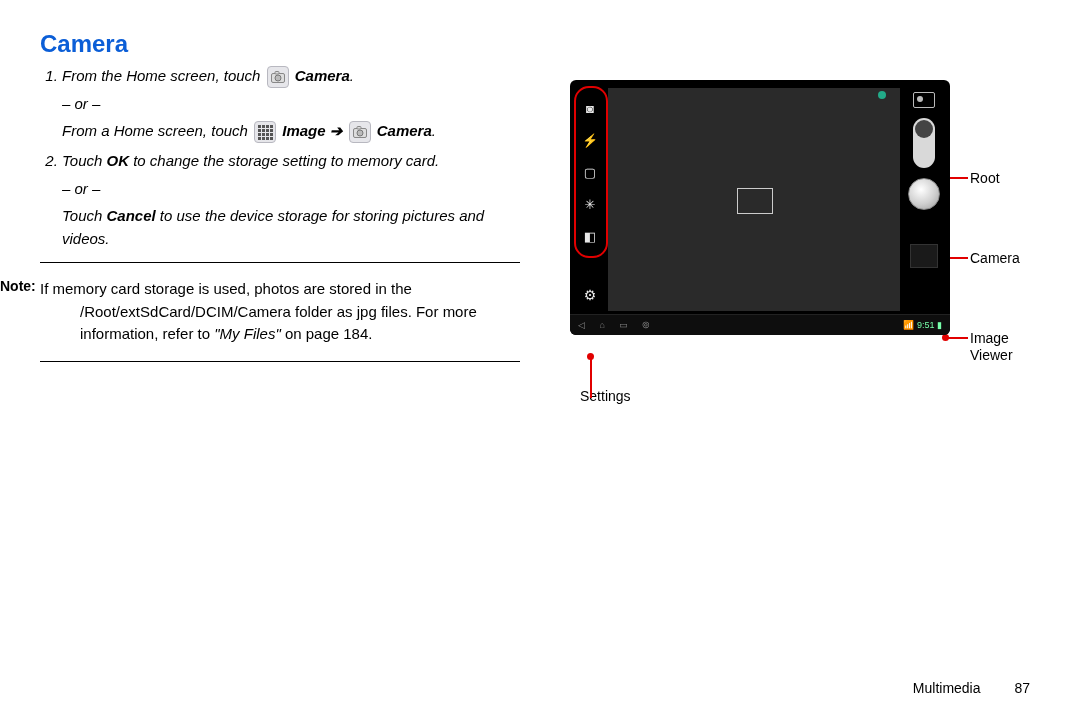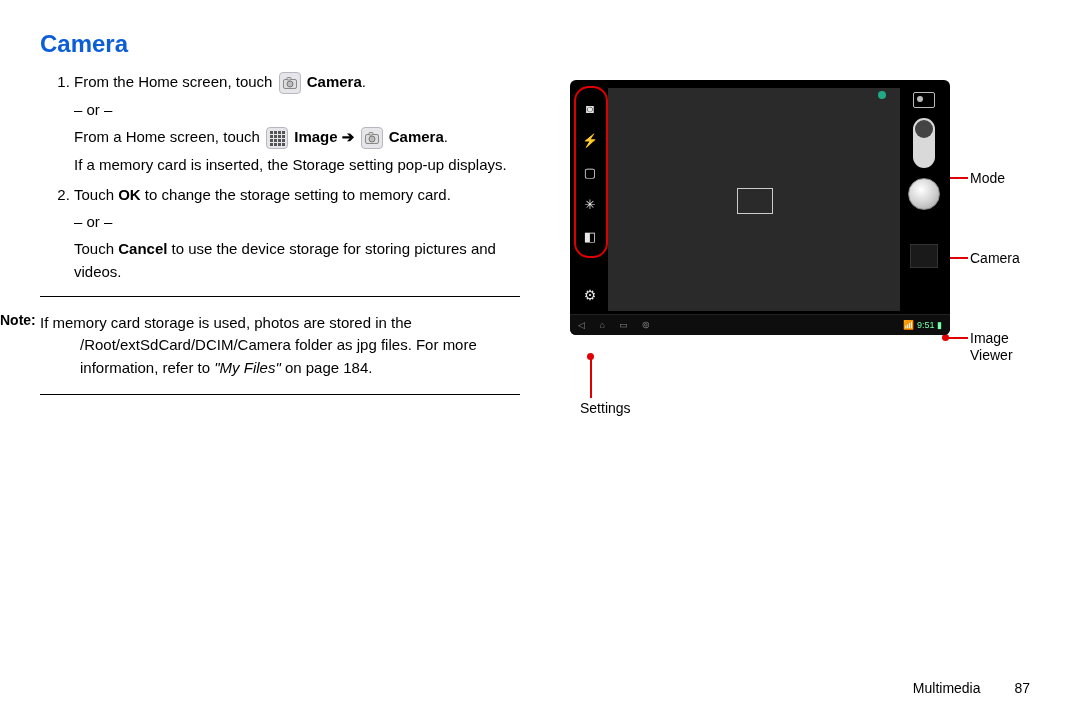--- a/index.html
+++ b/index.html
@@ -32,21 +32,22 @@
     font-weight: 800;
     font-size: 24px;
     margin: 0 0 6px 0;
   }
   .intro {
     margin: 0 0 10px 0;
     line-height: 1.4;
   }
   ol.steps {
     padding-left: 22px;
-    margin: 12px;
+    margin: 0;
+    font-style: italic;
   }
   ol.steps > li {
     margin-bottom: 6px;
     line-height: 1.55;
   }
   .or {
     margin: 4px 0 4px 0;
   }
   .icon-box {
     display: inline-flex;
@@ -199,21 +200,20 @@
         <span class="bold">Image</span>
         <span class="bold"> ➔ </span>
         <span class="icon-box">
           <svg width="14" height="12" viewBox="0 0 14 12">
               <rect x="0.5" y="2.5" width="13" height="9" rx="1.5" fill="#ddd" stroke="#888"></rect>
               <rect x="4" y="0.5" width="4" height="2.5" rx="0.8" fill="#ddd" stroke="#888"></rect>
               <circle cx="7" cy="7" r="3" fill="#bbb" stroke="#777"></circle>
             </svg>
         </span>
         <span class="bold">Camera</span><span>.</span>
-        <div style="margin-top:4px">If a memory card is inserted, the Storage setting pop-up displays.</div>
       </li>
       <li>
         <span>Touch </span><span class="bold">OK</span><span> to change the storage setting to memory card.</span>
         <div class="or">– or –</div>
         <span>Touch </span><span class="bold">Cancel</span><span> to use the device storage for storing pictures and videos.</span>
       </li>
     </ol>
 
     <hr class="rule">
     <p class="note">
@@ -222,25 +222,25 @@
     <hr class="rule">
   </div>
 
   <div class="right-col">
     <div class="figure-wrap">
 
       <div class="label" style="left:20px; top:0; width:80px">Settings Shortcuts</div>
       <div class="label" style="left:270px; top:0; width:50px">GPS Active</div>
       <div class="label" style="left:340px; top:0; width:70px">Storage Indicator</div>
 
-      <div class="label" style="left:420px; top:90px">Mode</div>
+      <div class="label" style="left:420px; top:90px">Root</div>
       <div class="label" style="left:420px; top:170px">Camera</div>
       <div class="label" style="left:420px; top:250px; width:60px">Image Viewer</div>
 
-      <div class="label" style="left:30px; top:320px">Settings</div>
+      <div class="label" style="left:30px; top:308px">Settings</div>
 
       <div class="line" style="left:40px; top:38px; width:2px; height:22px"></div>
       <div class="dot" style="left:37px; top:58px"></div>
 
       <div class="line" style="left:300px; top:36px; width:2px; height:24px"></div>
       <div class="line" style="left:300px; top:36px; width:20px; height:2px"></div>
       <div class="dot" style="left:318px; top:58px"></div>
 
       <div class="line" style="left:368px; top:36px; width:2px; height:24px"></div>
       <div class="dot" style="left:365px; top:58px"></div>

